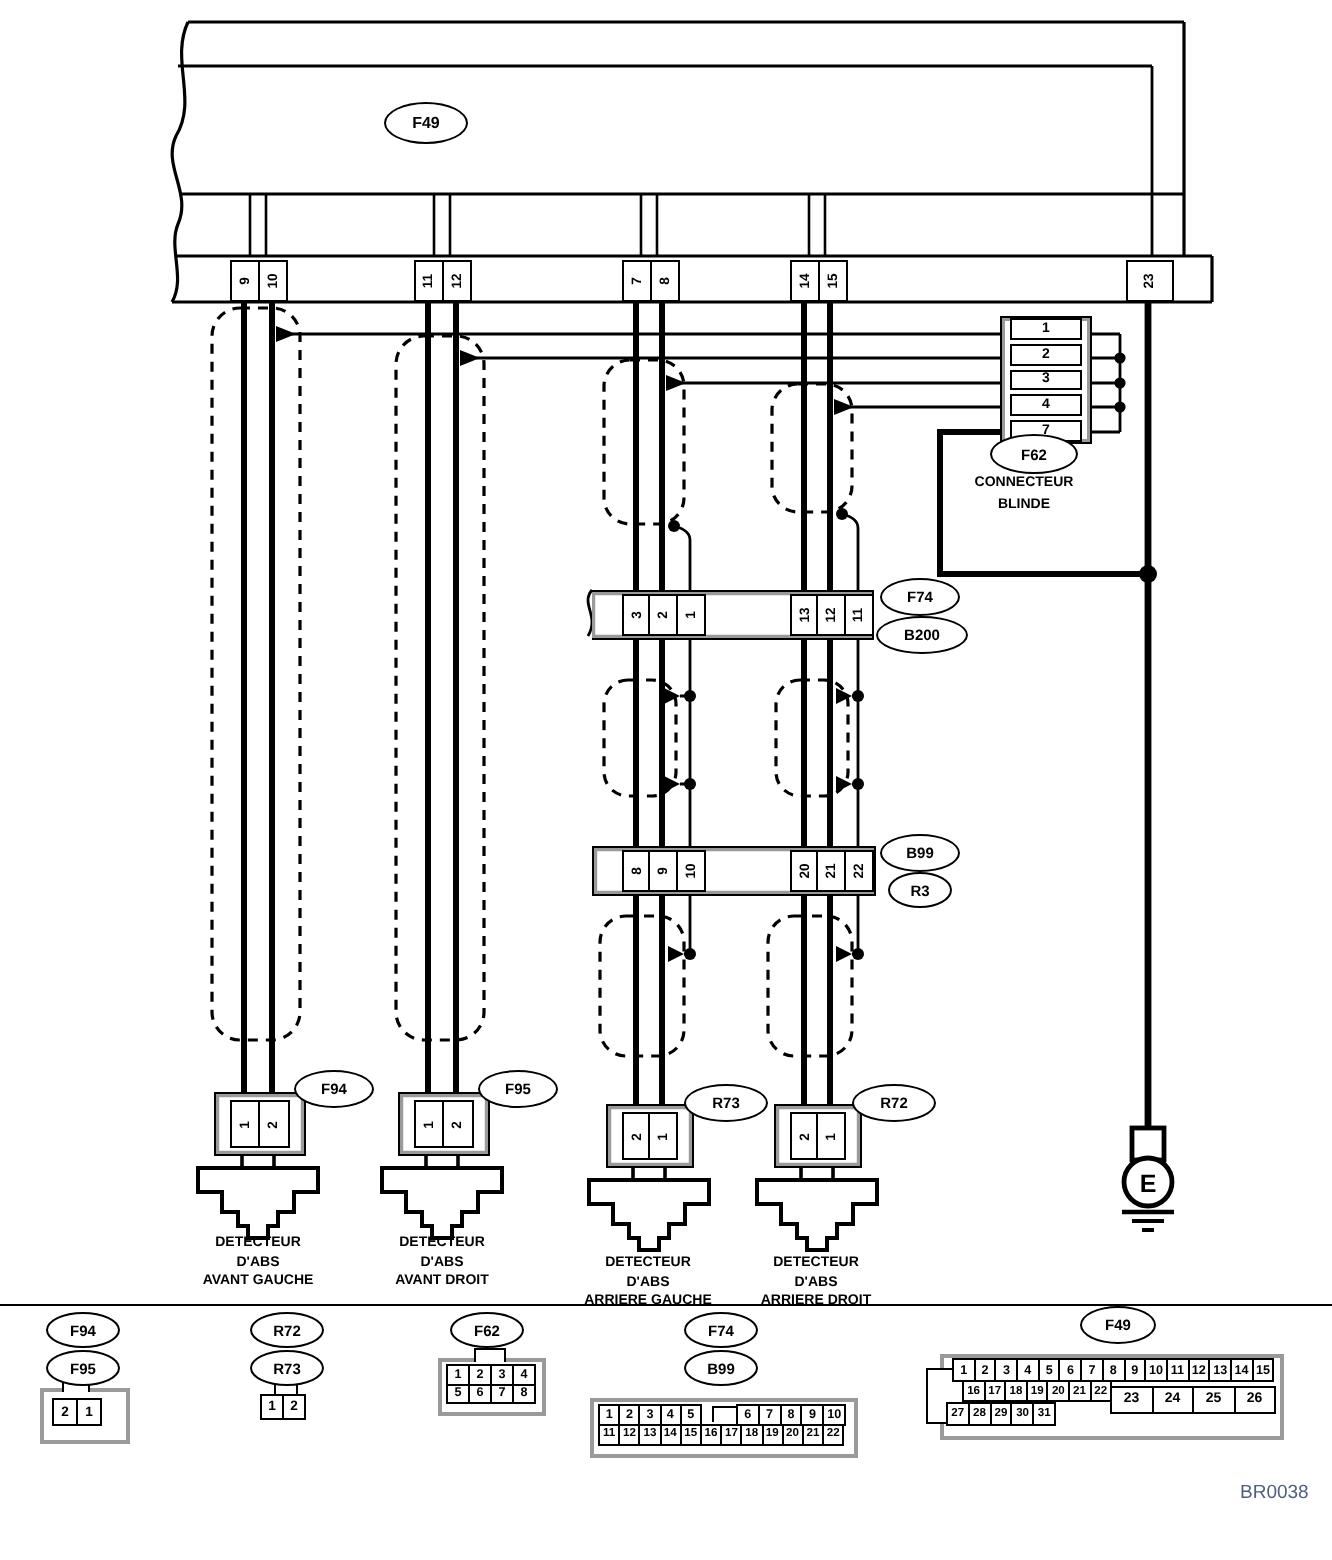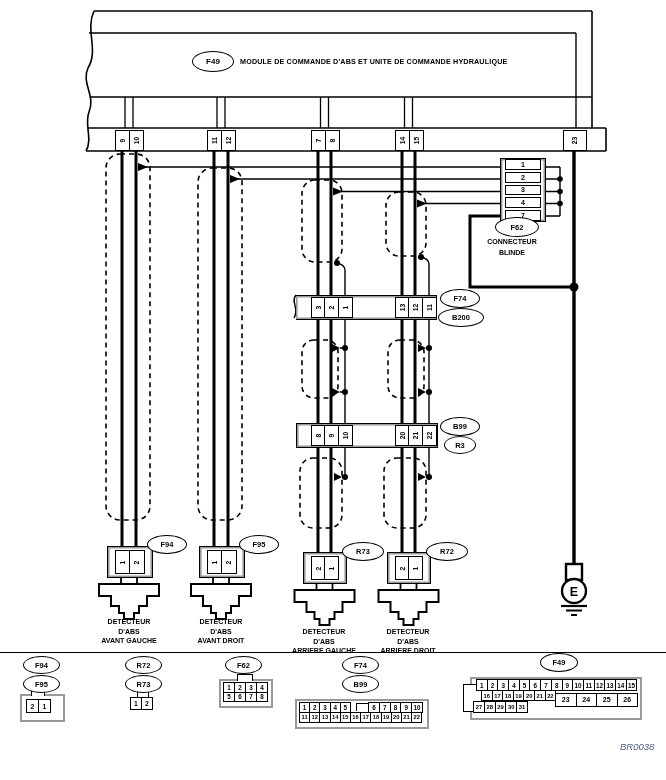--- a/index.html
+++ b/index.html
@@ -135,21 +135,20 @@
       <rect x="566" y="564" width="16" height="16" stroke-width="2.4" fill="#fff"></rect>
       <circle cx="574" cy="591" r="12" stroke-width="2.4" fill="#fff"></circle>
       <path d="M561,606 H587" stroke-width="2.2"></path>
       <path d="M566,610.5 H582" stroke-width="2"></path>
       <path d="M571,615 H577" stroke-width="2"></path>
       <text x="574" y="596" text-anchor="middle" stroke="none" fill="#000" font-size="12.5" font-weight="bold" font-family="Liberation Sans, sans-serif">E</text>
     </g>
   </svg>
 
   <div class="oval" style="left:192px;top:51px;width:40px;height:19px;font-size:8px">F49</div>
-  <div class="title" style="left:240px;top:57px">MODULE DE COMMANDE D'ABS ET UNITE DE COMMANDE HYDRAULIQUE</div>
 
   <div class="pc" style="left:115px;top:130px">
       <span class="rot">9</span>
     </div>
   <div class="pc" style="left:129px;top:130px">
       <span class="rot">10</span>
     </div>
   <div class="pc" style="left:207px;top:130px">
       <span class="rot">11</span>
     </div>
@@ -390,14 +389,14 @@
       <span class="lc g5w">26</span>
     </div>
   <div class="cellrow" style="left:473px;top:700.5px">
       <span class="lc g5r3">27</span>
       <span class="lc g5r3">28</span>
       <span class="lc g5r3">29</span>
       <span class="lc g5r3">30</span>
       <span class="lc g5r3">31</span>
     </div>
 
-  <div class="code" style="color: rgb(78, 94, 125); font-style: italic;">BR0038</div>
+  <div class="code" style="color: rgb(78, 94, 125);">BR0038</div>
 </div>
 
 </body></html>

